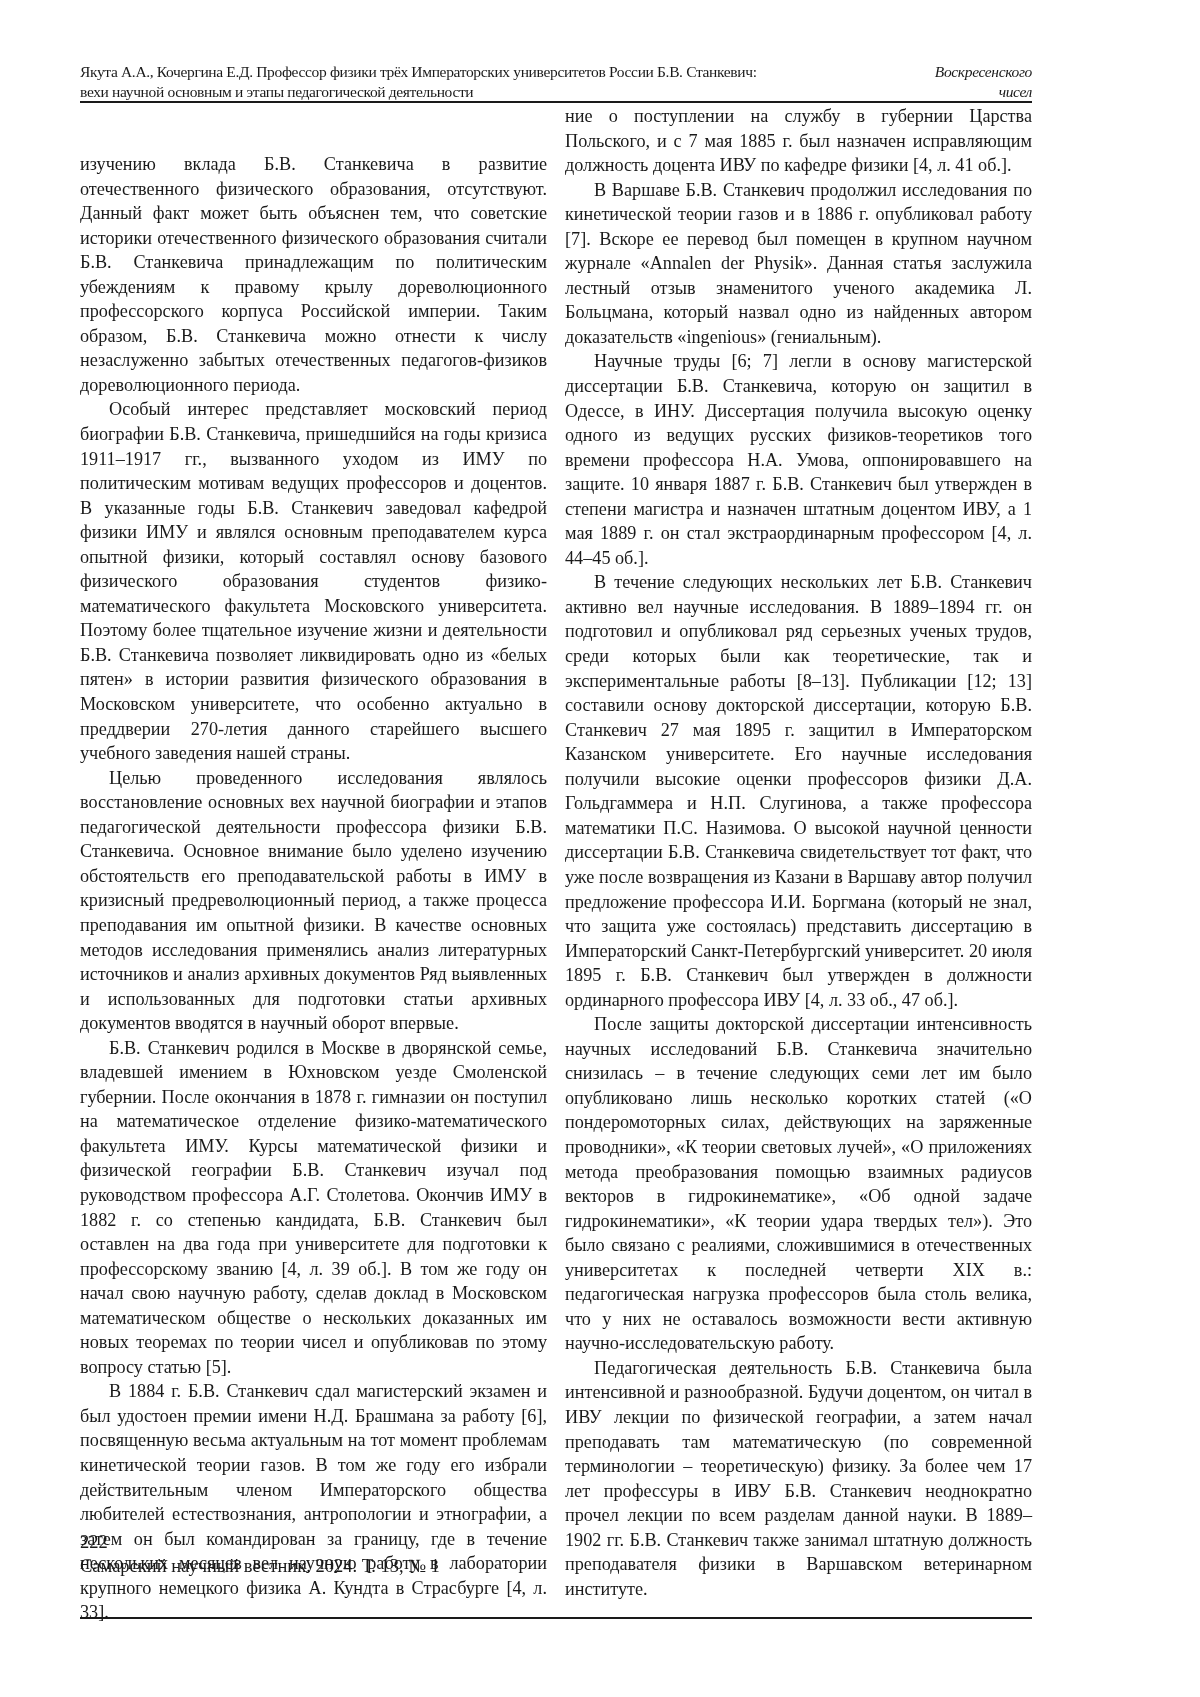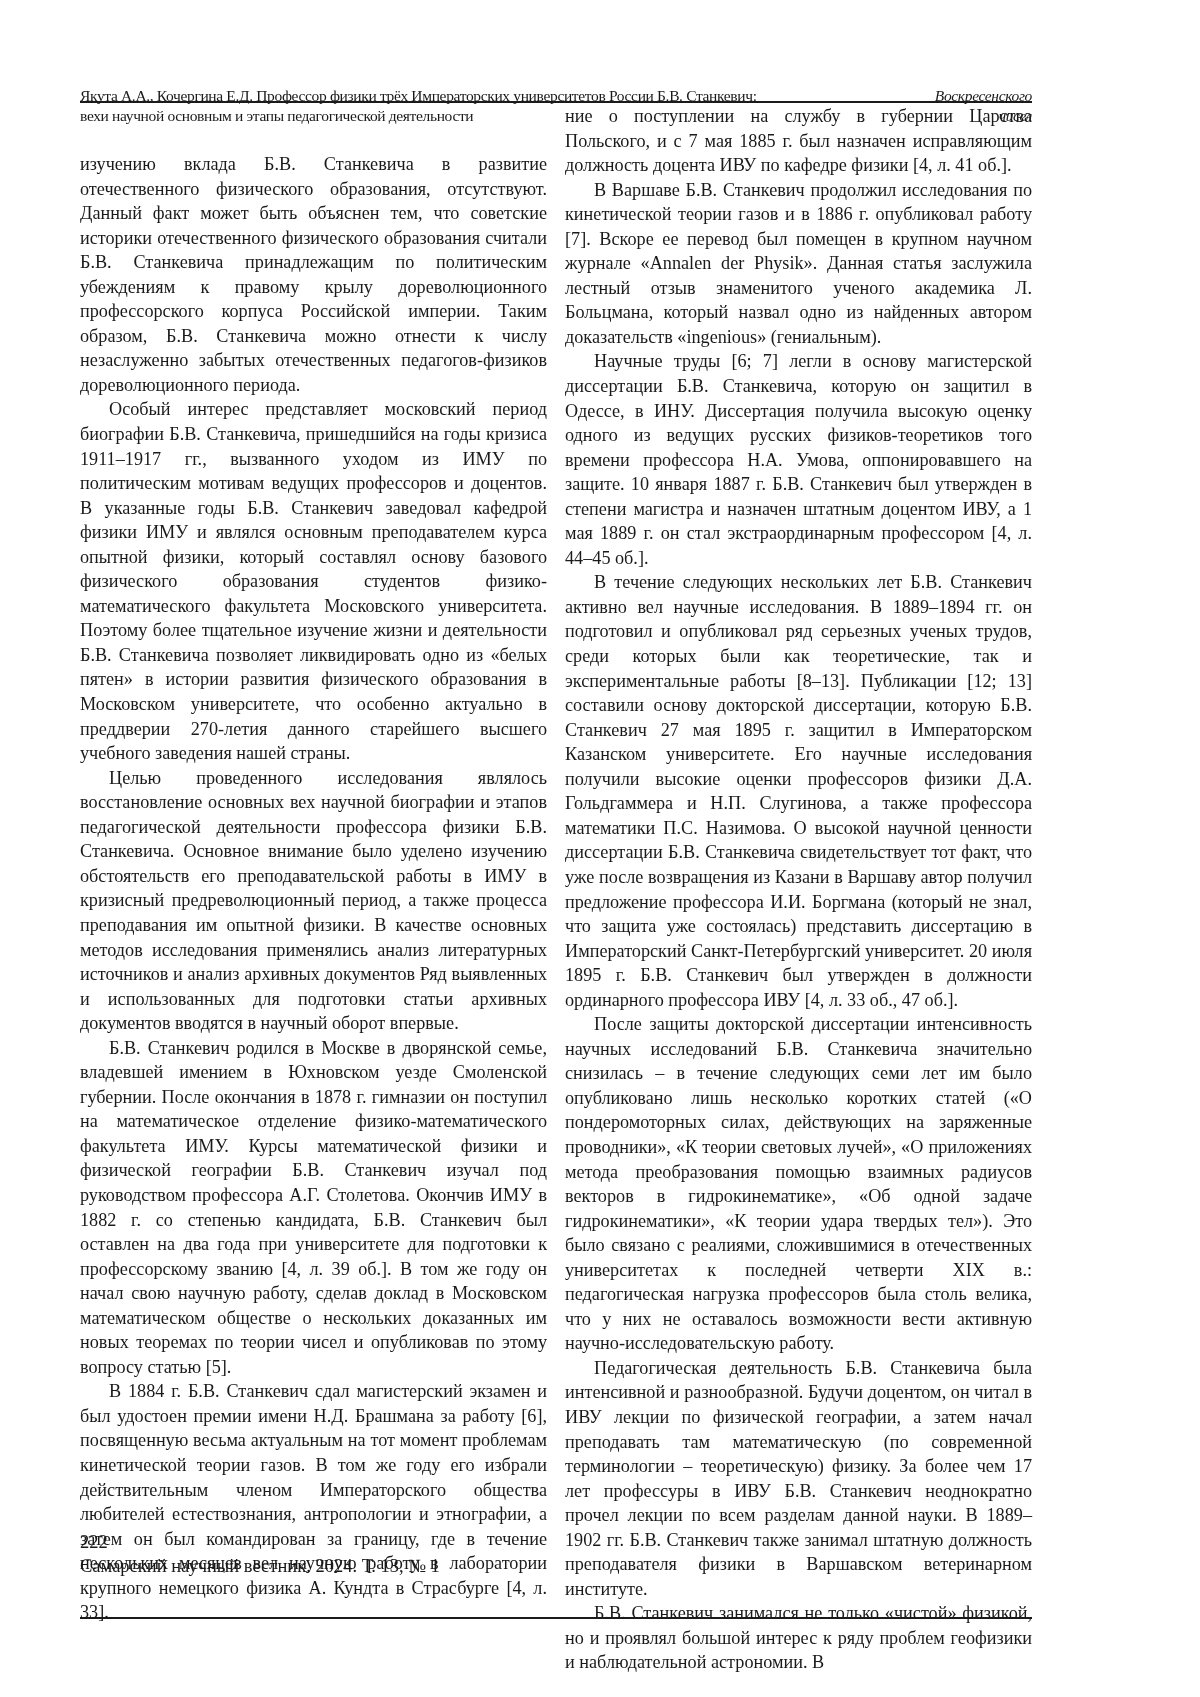--- a/index.html
+++ b/index.html
@@ -1,18 +1,18 @@
 <!DOCTYPE html>
 <html><head>
 <meta charset="utf-8">
 <style>
   html, body { margin: 0; padding: 0; background: #ffffff; }
   body { width: 1200px; height: 1697px; position: relative; overflow: hidden;
          font-family: "Liberation Serif", "DejaVu Serif", serif; color: #1a1a1a; }
-  .header { position: absolute; left: 80px; top: 62px; width: 952px; font-size: 15.5px; line-height: 20px; letter-spacing: -0.35px; margin-top: 24px; }
+  .header { position: absolute; left: 80px; top: 62px; width: 952px; font-size: 15.5px; line-height: 20px; letter-spacing: -0.35px; }
   .header .row { display: flex; justify-content: space-between; white-space: nowrap; }
   .header .section { font-style: italic; }
   .header-rule { position: absolute; left: 80px; top: 101px; width: 952px; height: 2px; background: #1a1a1a; }
   .col { position: absolute; top: 104px; width: 467px; font-size: 18.2px; line-height: 24.55px;
          text-align: justify; hyphens: manual; }
   .col-left { left: 80px; margin-top: 48px; }
   .col-right { left: 565px; }
   .col p { margin: 0; text-indent: 0; }
   .col p.ind { text-indent: 29px; }
   .col p.cont { text-indent: 0; }
@@ -42,20 +42,19 @@
   <p class="ind">В 1884 г. Б.В. Станкевич сдал магистерский экзамен и был удостоен премии имени Н.Д. Брашмана за работу [6], посвященную весьма актуальным на тот момент проблемам кинетической теории газов. В том же году его избрали действительным членом Императорского общества любителей естествознания, антропологии и этнографии, а затем он был командирован за границу, где в течение нескольких месяцев вел научную работу в лаборатории крупного немецкого физика А. Кундта в Страсбурге [4, л. 33].</p>
 </div>
 
 <div class="col col-right">
   <p class="cont">ние о поступлении на службу в губернии Царства Польского, и с 7 мая 1885 г. был назначен исправляющим должность доцента ИВУ по кафедре физики [4, л. 41 об.].</p>
   <p class="ind">В Варшаве Б.В. Станкевич продолжил исследования по кинетической теории газов и в 1886 г. опубликовал работу [7]. Вскоре ее перевод был помещен в крупном научном журнале «Annalen der Physik». Данная статья заслужила лестный отзыв знаменитого ученого академика Л. Больцмана, который назвал одно из найденных автором доказательств «ingenious» (гениальным).</p>
   <p class="ind">Научные труды [6; 7] легли в основу магистерской диссертации Б.В. Станкевича, которую он защитил в Одессе, в ИНУ. Диссертация получила высокую оценку одного из ведущих русских физиков-теоретиков того времени профессора Н.А. Умова, оппонировавшего на защите. 10 января 1887 г. Б.В. Станкевич был утвержден в степени магистра и назначен штатным доцентом ИВУ, а 1 мая 1889 г. он стал экстраординарным профессором [4, л. 44–45 об.].</p>
   <p class="ind">В течение следующих нескольких лет Б.В. Станкевич активно вел научные исследования. В 1889–1894 гг. он подготовил и опубликовал ряд серьезных ученых трудов, среди которых были как теоретические, так и экспериментальные работы [8–13]. Публикации [12; 13] составили основу докторской диссертации, которую Б.В. Станкевич 27 мая 1895 г. защитил в Императорском Казанском университете. Его научные исследования получили высокие оценки профессоров физики Д.А. Гольдгаммера и Н.П. Слугинова, а также профессора математики П.С. Назимова. О высокой научной ценности диссертации Б.В. Станкевича свидетельствует тот факт, что уже после возвращения из Казани в Варшаву автор получил предложение профессора И.И. Боргмана (который не знал, что защита уже состоялась) представить диссертацию в Императорский Санкт-Петербургский университет. 20 июля 1895 г. Б.В. Станкевич был утвержден в должности ординарного профессора ИВУ [4, л. 33 об., 47 об.].</p>
   <p class="ind">После защиты докторской диссертации интенсивность научных исследований Б.В. Станкевича значительно снизилась – в течение следующих семи лет им было опубликовано лишь несколько коротких статей («О пондеромоторных силах, действующих на заряженные проводники», «К теории световых лучей», «О приложениях метода преобразования помощью взаимных радиусов векторов в гидрокинематике», «Об одной задаче гидрокинематики», «К теории удара твердых тел»). Это было связано с реалиями, сложившимися в отечественных университетах к последней четверти XIX в.: педагогическая нагрузка профессоров была столь велика, что у них не оставалось возможности вести активную научно-исследовательскую работу.</p>
   <p class="ind">Педагогическая деятельность Б.В. Станкевича была интенсивной и разнообразной. Будучи доцентом, он читал в ИВУ лекции по физической географии, а затем начал преподавать там математическую (по современной терминологии – теоретическую) физику. За более чем 17 лет профессуры в ИВУ Б.В. Станкевич неоднократно прочел лекции по всем разделам данной науки. В 1889–1902 гг. Б.В. Станкевич также занимал штатную должность преподавателя физики в Варшавском ветеринарном институте.</p>
-  <p class="ind">Б.В. Станкевич занимался не только «чистой» физикой, но и проявлял большой интерес к ряду проблем геофизики и наблюдательной астрономии. В</p>
 </div>
 
 <div class="footer-rule"></div>
 <div class="footer">
   <span>222</span>
   <span>Самарский научный вестник. 2024. Т. 13, № 1</span>
 </div>
 
 </body></html>

